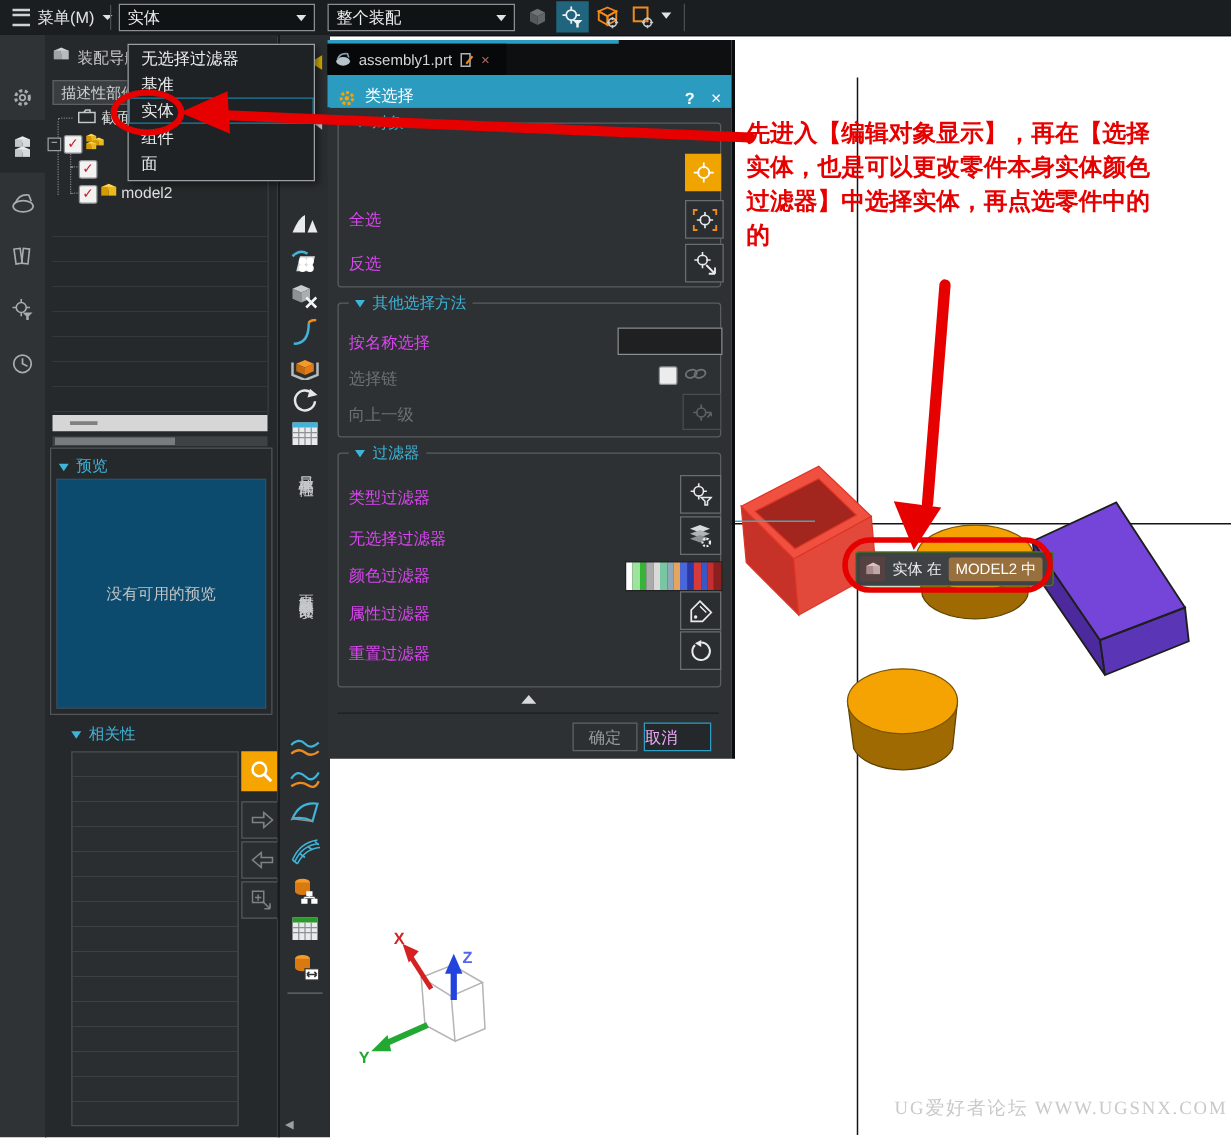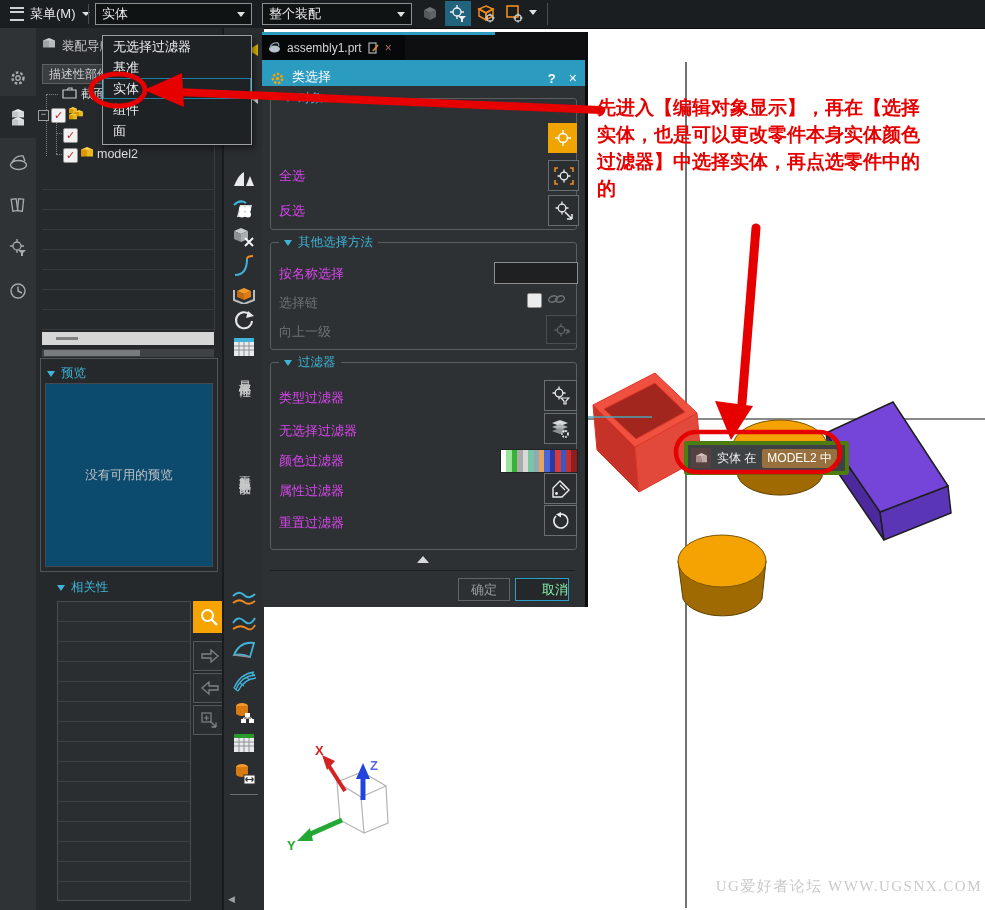--- a/index.html
+++ b/index.html
@@ -41,30 +41,30 @@
   .titlebar{left:0;top:28px;width:323px;height:26px;background:#2b9bc0;display:flex;align-items:flex-end;
             color:#fff;font-size:13px;padding:0 8px;box-sizing:border-box;gap:7px}
   .dbody{left:0;top:54px;width:323px;height:521px;background:#2e3134}
   .gbox{position:absolute;border:1px solid #5a5e60;border-radius:3px}
   .ghead{position:absolute;top:-9px;left:8px;background:#2e3134;padding:0 5px}
   .lbl{color:#d946ef;font-size:13px}
   .dis{color:#6e7274}
   .sqbtn{position:absolute;background:#2b2e31;border:1px solid #6a6e70;display:flex;align-items:center;justify-content:center}
   .orangerow{position:absolute;background:#efa400;display:flex;align-items:center;gap:7px;padding-left:7px;box-sizing:border-box}
   .okbtn{background:#2d3032;border:1px solid #606466;color:#979b9d;font-size:13px;text-align:center;line-height:21px}
-  .cancelbtn{background:#24282a;border:1px solid #2e9fc4;color:#86efac;font-size:13px;text-align:right;line-height:21px}
+  .cancelbtn{background:#24282a;border:1px solid #2e9fc4;color:#f0abfc;font-size:13px;text-align:left;line-height:21px}
   .upcollapse{width:0;height:0;border-left:6px solid transparent;border-right:6px solid transparent;border-bottom:7px solid #d8dadb}
   
   .dropdown{left:102px;top:35px;width:148px;height:108px;background:#1f2224;border:1px solid #9aa0a3;z-index:40;
             box-shadow:2px 3px 6px rgba(0,0,0,.5)}
   .dditem{height:21px;line-height:21px;padding-left:10px;color:#eceeef;font-size:13px;position:relative}
   .ddsel{outline:1px solid #1d7fa0;outline-offset:-1px}
   
   .viewport{left:262px;top:28px;width:723px;height:882px;background:#ffffff;z-index:0}
-  .tooltip{left:684px;top:441px;height:26px;background:#3f4244;border:4px solid #4d7c0f;border-radius:3px;
+  .tooltip{left:684px;top:441px;height:26px;background:#3f4244;border:1px solid #4d7c0f;border-radius:3px;
            display:flex;align-items:center;gap:6px;padding:0 8px 0 3px;z-index:50;color:#f0f1f1;font-size:12px}
   .tthl{background:#97703d;color:#fff;padding:1px 5px;border-radius:2px}
   .redtext{left:597px;top:95px;width:386px;z-index:61;color:#e60000;font-weight:bold;font-size:19px;line-height:1.42}
   .watermark{left:700px;top:877px;width:282px;text-align:right;color:#c9c9c9;font-size:15px;letter-spacing:1.5px;
              font-family:"Liberation Serif","DejaVu Serif",serif;z-index:5}
   svg{display:block}
 </style>
 </head>
 <body class="nosel">
 

